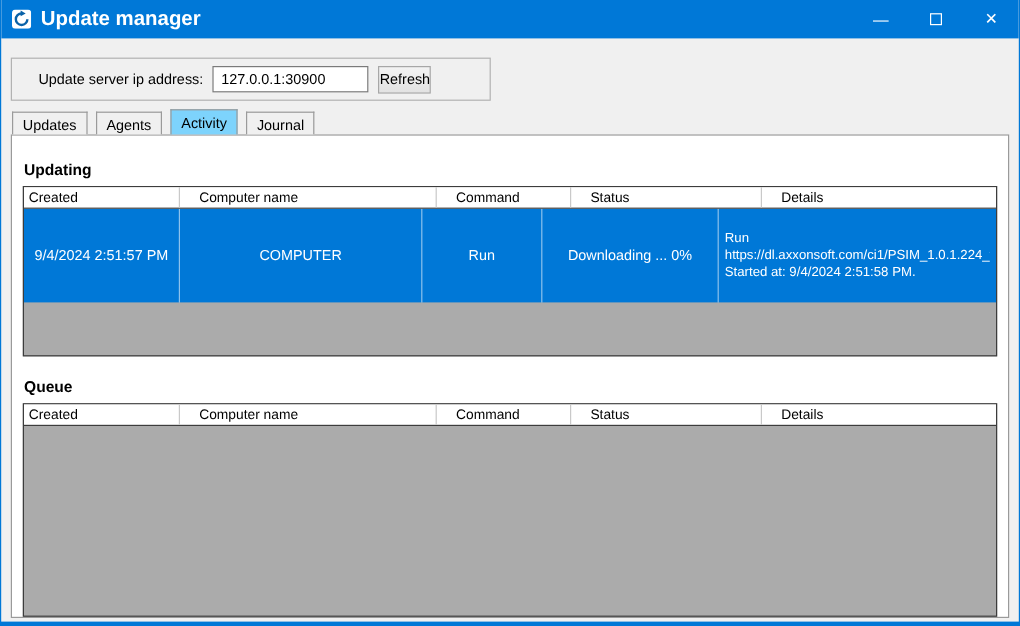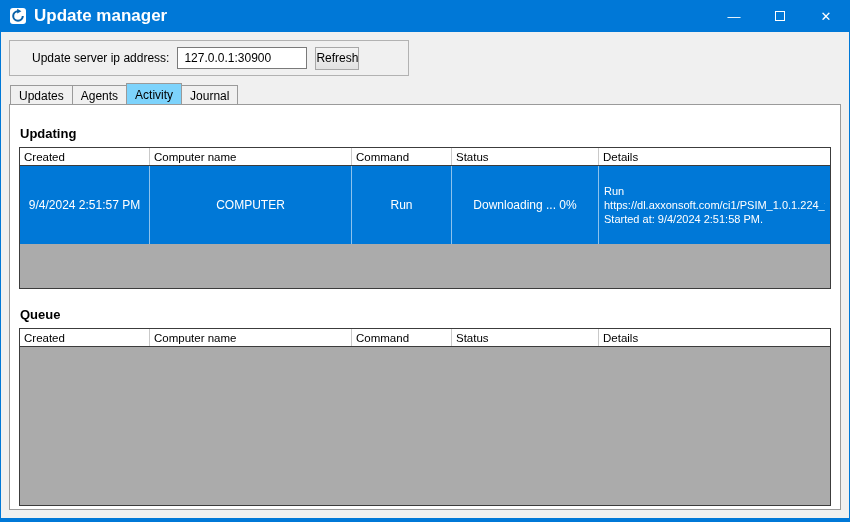--- a/index.html
+++ b/index.html
@@ -27,57 +27,57 @@
   .win-btn {
     width: 46px; height: 100%; display: flex; align-items: center; justify-content: center;
     font-size: 13px; color: #fff; cursor: default;
   }
   .maxi-glyph { display: inline-block; width: 10px; height: 10px; border: 1px solid #fff; }
 
   
   .content { flex: 1; padding: 8px 8px 8px; display: flex; flex-direction: column; }
   .server-box {
     width: 400px; height: 36px; border: 1px solid #b2b2b2;
-    display: flex; align-items: center; padding-left: 22px; margin-bottom: 9px;
+    display: flex; align-items: center; padding-left: 22px; margin-bottom: 9px; margin-top: 8px;
   }
   .server-box label { font-size: 12px; color: #000; margin-right: 8px; }
   .server-box input {
     width: 130px; height: 22px; border: 1px solid #7a7a7a; background: #fff;
     font-family: "Liberation Sans", sans-serif; font-size: 12px; padding: 0 6px;
   }
   .server-box button {
     margin-left: 8px; width: 44px; height: 23px;
     background: linear-gradient(#f3f3f3, #e2e2e2);
     border: 1px solid #a7a7a7; font-family: "Liberation Sans", sans-serif;
     font-size: 12px; color: #000;
   }
 
   
-  .tabstrip { display: flex; margin-left: 1px; position: relative; z-index: 2; }
+  .tabstrip { display: flex; margin-left: 1px; position: relative; z-index: 2; gap: 8px; }
   .tab {
     background: #f0f0f0; border: 1px solid #9a9a9a; border-bottom: none;
     font-size: 12px; padding: 3px 8px 2px; margin-right: -1px; color: #000;
     height: 19px; display: flex; align-items: center; cursor: default;
   }
   .tab.active {
     background: #7dd3fc; height: 21px; margin-top: -2px; padding-top: 3px;
     position: relative; z-index: 3; margin-bottom: -1px;
   }
 
   
   .panel {
     flex: 1; border: 1px solid #9a9a9a; background: #fff;
     padding: 16px 9px 0; display: flex; flex-direction: column; position: relative; z-index: 1;
   }
   .section-title { font-size: 13px; font-weight: 700; color: #000; margin: 5px 0 6px 1px; }
   .section-title.queue-gap { margin-top: 18px; }
 
   
   .grid { border: 1px solid #3c3c3c; background: #ababab; width: 100%; }
-  .thead { display: flex; background: #fff; border-bottom: 1px solid #3c3c3c; height: 18px; }
+  .thead { display: flex; background: #fff; border-bottom: 1px solid #3c3c3c; height: 18px; gap: 12px; }
   .th {
     font-size: 11.5px; color: #000; padding: 0 4px;
     border-right: 1px solid #c9c9c9; display: flex; align-items: center;
     overflow: hidden; white-space: nowrap;
   }
   .tbody { overflow: hidden; }
   .grid.updating .tbody { height: 122px; }
   .grid.queue .tbody { height: 158px; }
   .trow { display: flex; height: 78px; background: #ababab; }
   .trow.selected { background: #0078d7; color: #fff; }

